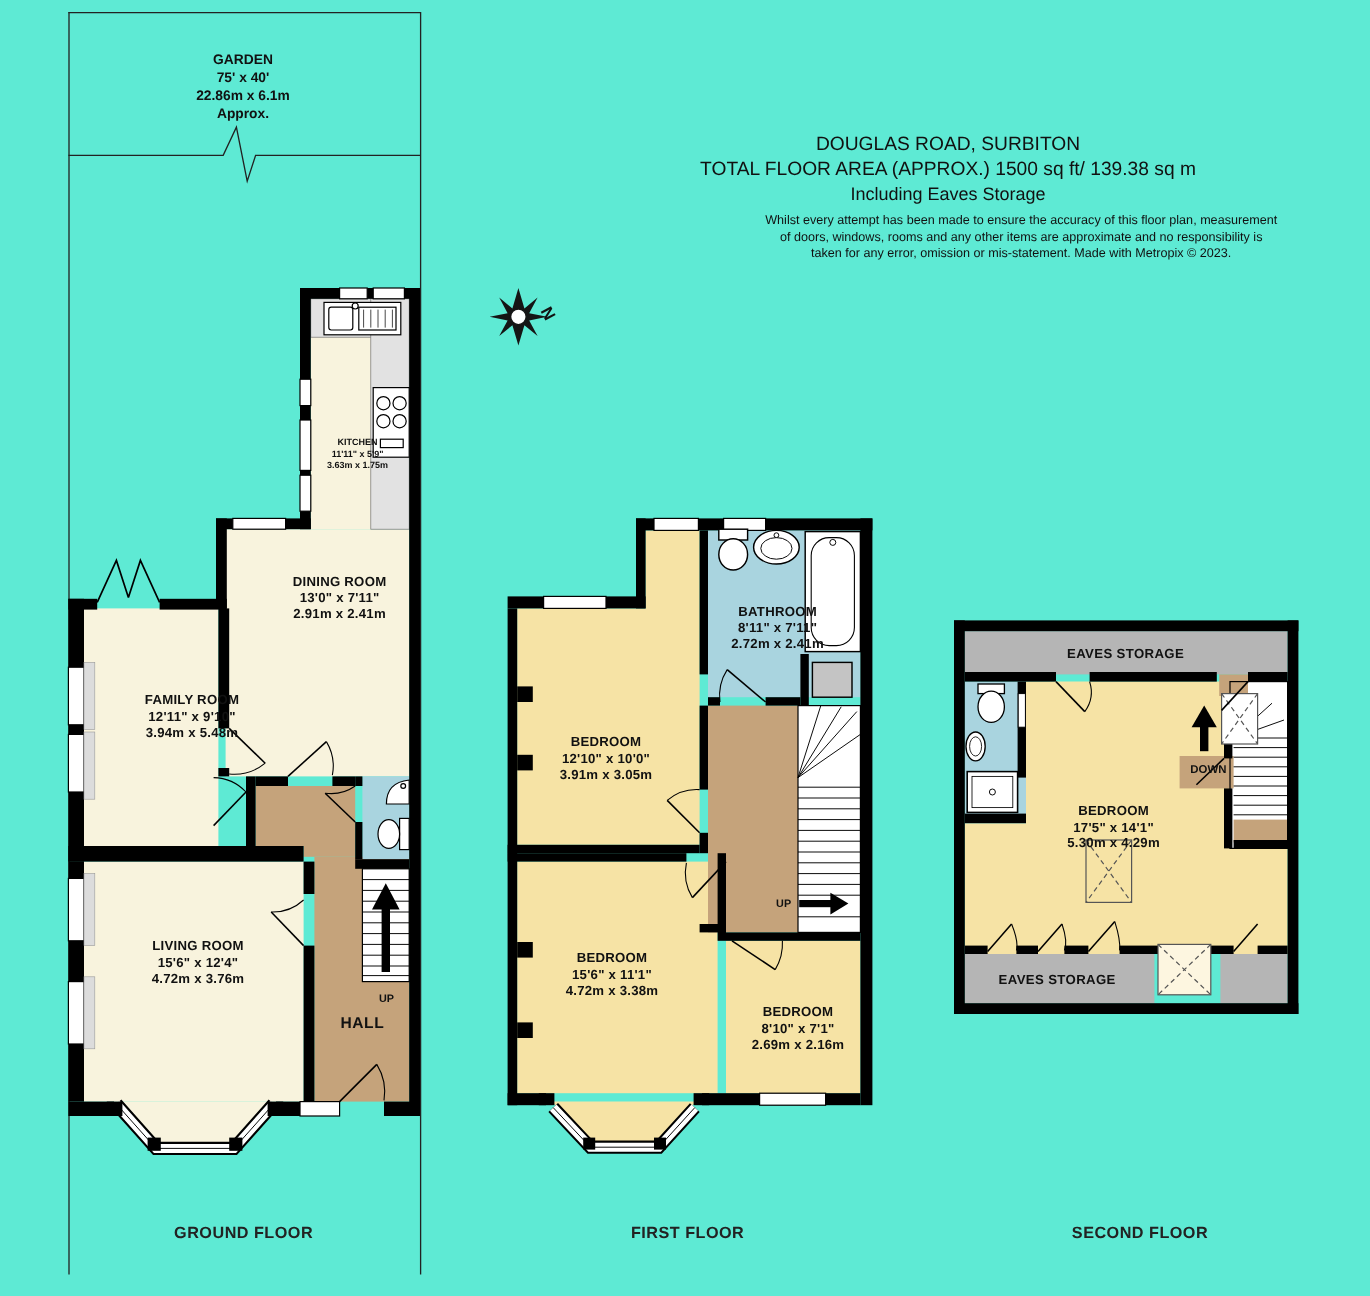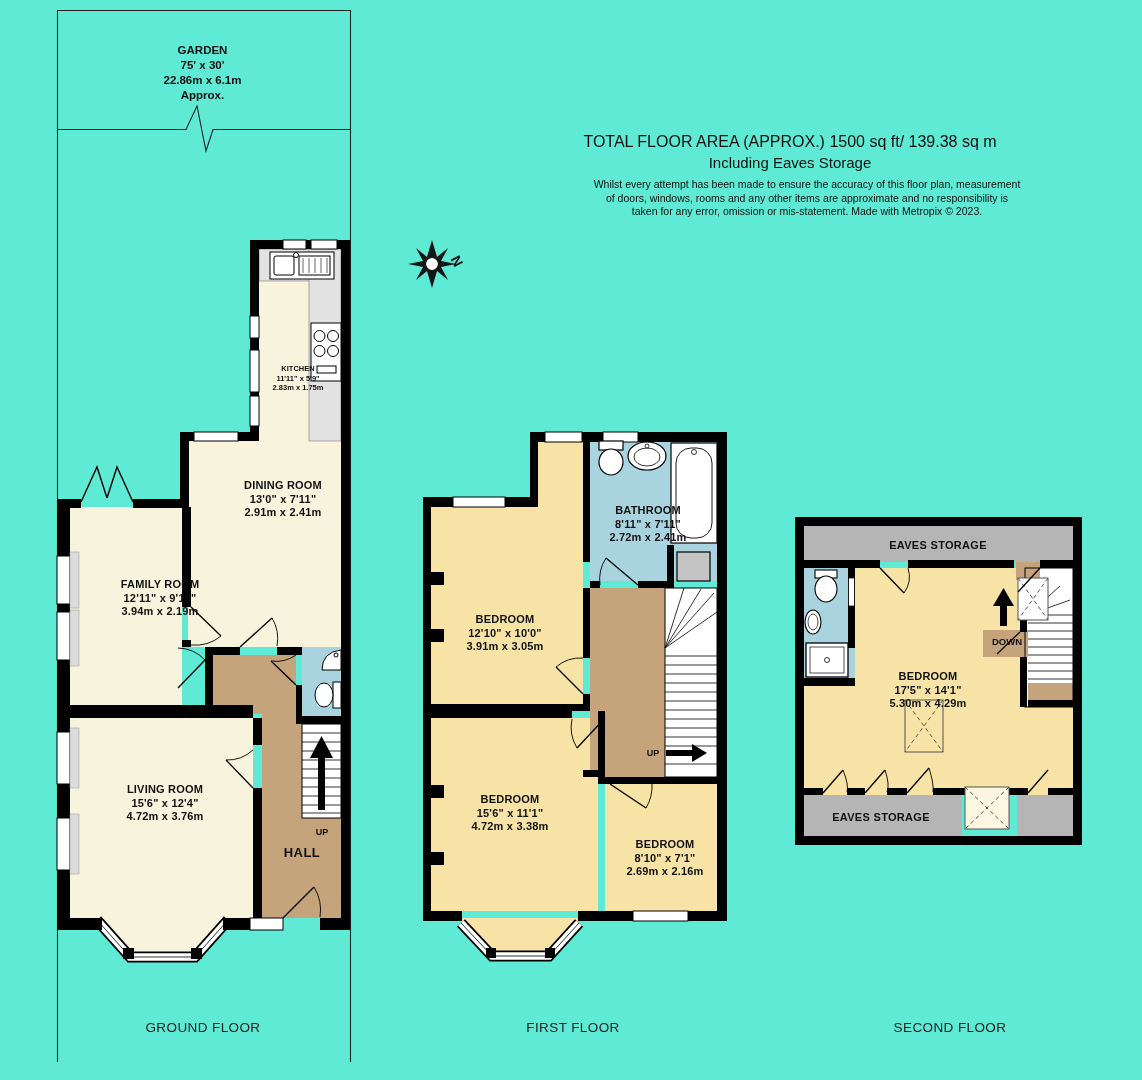--- a/index.html
+++ b/index.html
@@ -7,24 +7,24 @@
         font-family:"Liberation Sans",sans-serif;color:#111;}
   .plan-svg{position:absolute;left:0;top:0;}
   .lbl{position:absolute;text-align:center;color:#111;}
   .garden-label{font-weight:bold;font-size:11.5px;line-height:15px;}
   .room-label{font-weight:bold;font-size:11px;line-height:13.5px;letter-spacing:.2px;}
   .kitchen-label{font-weight:bold;font-size:7.5px;line-height:9.5px;}
   .hall-label{font-weight:bold;font-size:13px;letter-spacing:.5px;}
   .updown-label{font-weight:bold;font-size:9px;}
   .down-label{font-weight:bold;font-size:9.5px;}
   .eaves-label{font-weight:bold;font-size:11px;letter-spacing:.3px;}
-  .caption{font-size:13.5px;letter-spacing:.4px;color:#222;}
+  .caption{font-size:13.5px;letter-spacing:.4px;color:#222;font-weight:bold;}
   .title-line1,.title-line2{font-size:16px;line-height:21px;}
   .title-line3{font-size:15px;line-height:21px;}
-  .disclaimer{font-size:10.5px;line-height:13.5px;}
+  .disclaimer{font-size:10.5px;line-height:13.5px;margin-left:44px;}
   .north{font-size:14px;font-weight:bold;transform:rotate(62deg);}
 </style>
 </head>
 <body>
 
 <div class="page">
 
 <svg class="plan-svg" width="1142" height="1080" viewBox="0 0 1142 1080">
 
   <g stroke="#222" stroke-width="1.1" fill="none">
@@ -319,45 +319,46 @@
   </g>
 
   <g>
     <path d="M432,240 L437,257 L448,248 L441,261 L456,264 L441,267 L448,280 L437,271 L432,288 L427,271 L416,280 L423,267 L408,264 L423,261 L416,248 L427,257 Z" fill="#151515"></path>
     <circle cx="432" cy="264" r="6.5" fill="#fff" stroke="#151515" stroke-width="1.2"></circle>
   </g>
 </svg>
 
 <div class="lbl garden-label" style="left:125px;top:43px;width:155px">
   <div>GARDEN</div>
-  <div>75' x 30'</div>
+  <div>75' x 40'</div>
   <div>22.86m x 6.1m</div>
   <div>Approx.</div>
 </div>
 
+<div class="lbl title-line1" style="left:540px;top:110px;width:500px">DOUGLAS ROAD, SURBITON</div>
 <div class="lbl title-line2" style="left:540px;top:131px;width:500px">TOTAL FLOOR AREA (APPROX.) 1500 sq ft/ 139.38 sq m</div>
 <div class="lbl title-line3" style="left:540px;top:152px;width:500px">Including Eaves Storage</div>
 <div class="lbl disclaimer" style="left:592px;top:178px;width:430px">Whilst every attempt has been made to ensure the accuracy of this floor plan, measurement of doors, windows, rooms and any other items are approximate and no responsibility is taken for any error, omission or mis-statement. Made with Metropix © 2023.</div>
 
 <div class="lbl north" style="left:447px;top:253px;width:20px">N</div>
 
 <div class="lbl kitchen-label" style="left:252px;top:364px;width:92px">
   <div>KITCHEN</div>
   <div>11'11" x 5'9"</div>
-  <div>2.83m x 1.75m</div>
+  <div>3.63m x 1.75m</div>
 </div>
 <div class="lbl room-label" style="left:210px;top:479px;width:146px">
   <div>DINING ROOM</div>
   <div>13'0" x 7'11"</div>
   <div>2.91m x 2.41m</div>
 </div>
 <div class="lbl room-label" style="left:85px;top:578px;width:150px">
   <div>FAMILY ROOM</div>
   <div>12'11" x 9'10"</div>
-  <div>3.94m x 2.19m</div>
+  <div>3.94m x 5.48m</div>
 </div>
 <div class="lbl room-label" style="left:90px;top:783px;width:150px">
   <div>LIVING ROOM</div>
   <div>15'6" x 12'4"</div>
   <div>4.72m x 3.76m</div>
 </div>
 <div class="lbl hall-label" style="left:272px;top:845px;width:60px">HALL</div>
 <div class="lbl updown-label" style="left:308px;top:827px;width:28px">UP</div>
 
 <div class="lbl room-label" style="left:580px;top:504px;width:136px">

